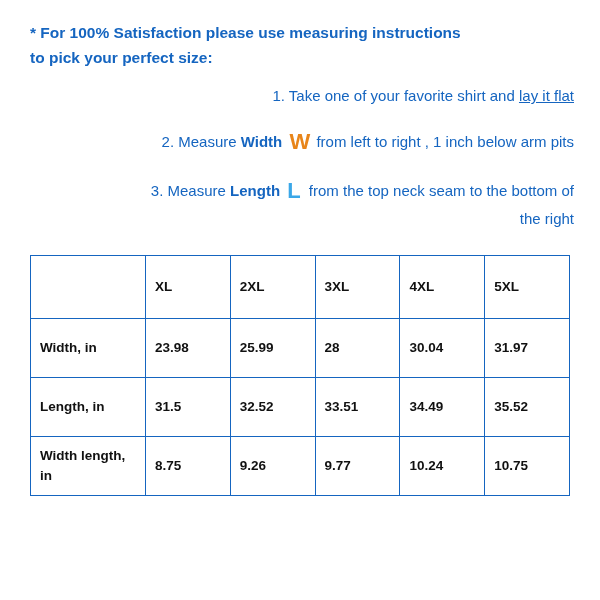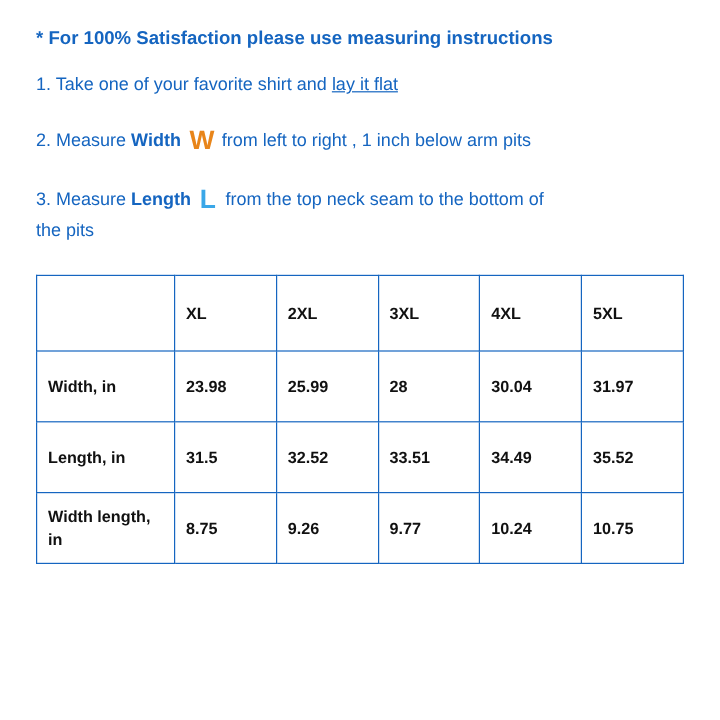--- a/index.html
+++ b/index.html
@@ -26,20 +26,21 @@
     font-weight: bold;
     color: #1565c0;
     line-height: 1.62;
     margin: 0 0 14px 0;
   }
   .step {
     font-size: 15px;
     color: #1565c0;
     line-height: 1.6;
     margin: 0 0 14px 0;
+    text-align: right;
   }
   .step .bold {
     font-weight: bold;
   }
   .underline {
     text-decoration: underline;
   }
   .wicon {
     font-weight: bold;
     font-size: 22px;
@@ -87,40 +88,41 @@
     width: 96px;
   }
 </style>
 </head>
 <body>
 
 <div class="page">
 
   <p class="intro">
     <span>* For 100% Satisfaction please use measuring instructions</span><br>
+    <span>to pick your perfect size:</span>
   </p>
 
   <p class="step">
     <span>1.</span>
     <span>Take one of your favorite shirt and </span><span class="underline">lay it flat</span>
   </p>
 
   <p class="step">
     <span>2.</span>
     <span>Measure </span><span class="bold">Width</span>
     <span class="wicon">W</span>
     <span>from left to right , 1 inch below arm pits</span>
   </p>
 
   <p class="step">
     <span>3.</span>
     <span>Measure </span><span class="bold">Length</span>
     <span class="licon">L</span>
     <span>from the top neck seam to the bottom of</span><br>
-    <span>the pits</span>
+    <span>the right</span>
   </p>
 
   <table class="size-table">
     <thead>
       <tr>
         <td class="corner"></td>
         <td>XL</td>
         <td>2XL</td>
         <td>3XL</td>
         <td>4XL</td>

